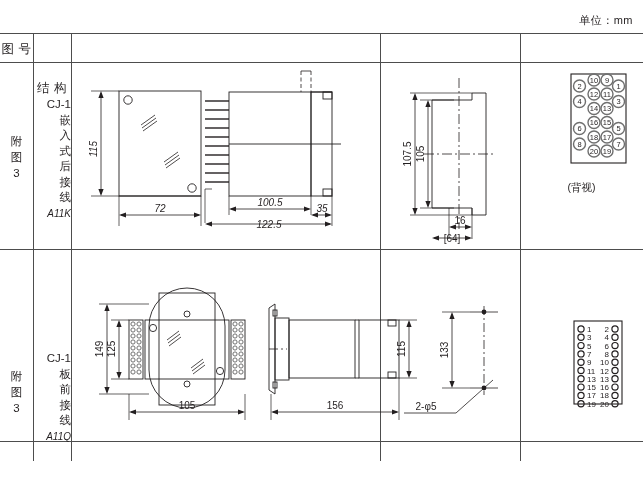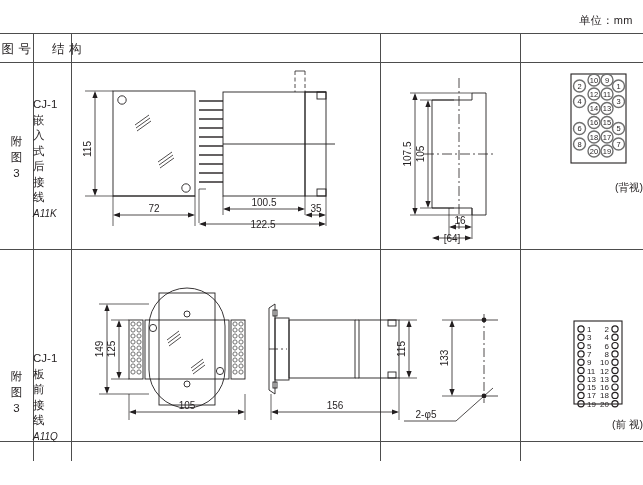--- a/index.html
+++ b/index.html
@@ -42,34 +42,34 @@
   
   .vcol {
     position: absolute;
     text-align: center;
     font-size: 11.5px;
     line-height: 16px;
     width: 33px;
   }
   .vcol2 {
     position: absolute;
-    text-align: left;
+    text-align: right;
     font-size: 11.5px;
     line-height: 15.5px;
     width: 38px;
   }
   .vcol2 .model { font-size: 11.5px; letter-spacing: 0px; }
   .vcol2 .code  { font-size: 10px; font-style: italic; }
 
   .drawing { position: absolute; margin-left: 16px; }
   svg { display: block; overflow: visible; }
   .term-caption {
     position: absolute;
     width: 123px;
-    text-align: right;
+    text-align: center;
     font-size: 10.5px;
   }
   text { font-family: "Liberation Sans", "DejaVu Sans", sans-serif; fill:#231f20; }
 </style>
 </head>
 <body>
 
 <div class="unit-line">单位：mm</div>
 
 <div class="table">
@@ -78,40 +78,40 @@
   <div class="hline" style="top:29px;"></div>
   <div class="hline" style="top:216px;"></div>
   <div class="hline" style="top:408px;"></div>
 
   <div class="vline" style="left:33px;  top:0px; height:428px;"></div>
   <div class="vline" style="left:71px;  top:0px; height:428px;"></div>
   <div class="vline thick" style="left:380px; top:0px; height:428px;"></div>
   <div class="vline" style="left:520px; top:0px; height:428px;"></div>
 
   <div class="hdr-cell" style="left:0px;   width:33px;">图 号</div>
-  <div class="hdr-cell" style="left:48px;  width:38px;">结 构</div>
+  <div class="hdr-cell" style="left:33px;  width:38px;margin-top:39px;">结 构</div>
 
   <div class="vcol" style="left:0px; top:100px;">
     <div>附</div>
     <div>图</div>
     <div>3</div>
   </div>
 
   <div class="vcol2" style="left:33px; top:64px;">
     <div class="model">CJ-1</div>
     <div>嵌</div>
     <div>入</div>
     <div>式</div>
     <div>后</div>
     <div>接</div>
     <div>线</div>
     <div class="code">A11K</div>
   </div>
 
-  <div class="drawing" style="left:57px; top:30px;">
+  <div class="drawing" style="left:63px; top:30px;font-style:italic;">
     <svg width="309" height="186" viewBox="0 0 309 186">
       <g stroke="#231f20" fill="none" stroke-width="0.9">
 
         <rect x="40" y="28" width="82" height="105"></rect>
 
         <line x1="40" y1="133" x2="122" y2="133"></line>
 
         <circle cx="49" cy="37" r="4.2"></circle>
         <circle cx="113" cy="125" r="4.2"></circle>
 
@@ -425,21 +425,21 @@
       <g font-size="10">
         <text x="16" y="71" text-anchor="middle" transform="rotate(-90 16 71)">149</text>
         <text x="28" y="71" text-anchor="middle" transform="rotate(-90 28 71)">125</text>
         <text x="100" y="131" text-anchor="middle">105</text>
         <text x="318" y="71" text-anchor="middle" transform="rotate(-90 318 71)">115</text>
         <text x="248" y="131" text-anchor="middle">156</text>
       </g>
     </svg>
   </div>
 
-  <div class="drawing" style="left:380px; top:245px;">
+  <div class="drawing" style="left:380px; top:237px;">
     <svg width="140" height="163" viewBox="0 0 140 163">
       <g stroke="#231f20" fill="none" stroke-width="0.9">
 
         <g stroke-width="0.8" stroke-dasharray="9,3,2,3">
           <line x1="88" y1="36" x2="88" y2="125"></line>
         </g>
 
         <line x1="74" y1="42" x2="102" y2="42" stroke-width="0.8"></line>
         <line x1="74" y1="118" x2="102" y2="118" stroke-width="0.8"></line>
         <circle cx="88" cy="42" r="2.4" fill="#231f20" stroke="none"></circle>
@@ -504,15 +504,14 @@
         <text x="73" y="78.9" text-anchor="end">8</text>
         <text x="73" y="87.2" text-anchor="end">10</text>
         <text x="73" y="95.5" text-anchor="end">12</text>
         <text x="73" y="103.8" text-anchor="end">13</text>
         <text x="73" y="112.1" text-anchor="end">16</text>
         <text x="73" y="120.4" text-anchor="end">18</text>
         <text x="73" y="128.7" text-anchor="end">20</text>
       </g>
     </svg>
   </div>
-  <div class="term-caption" style="left:520px; top:385px;">(前 视)</div>
 
 </div>
 
 </body></html>

